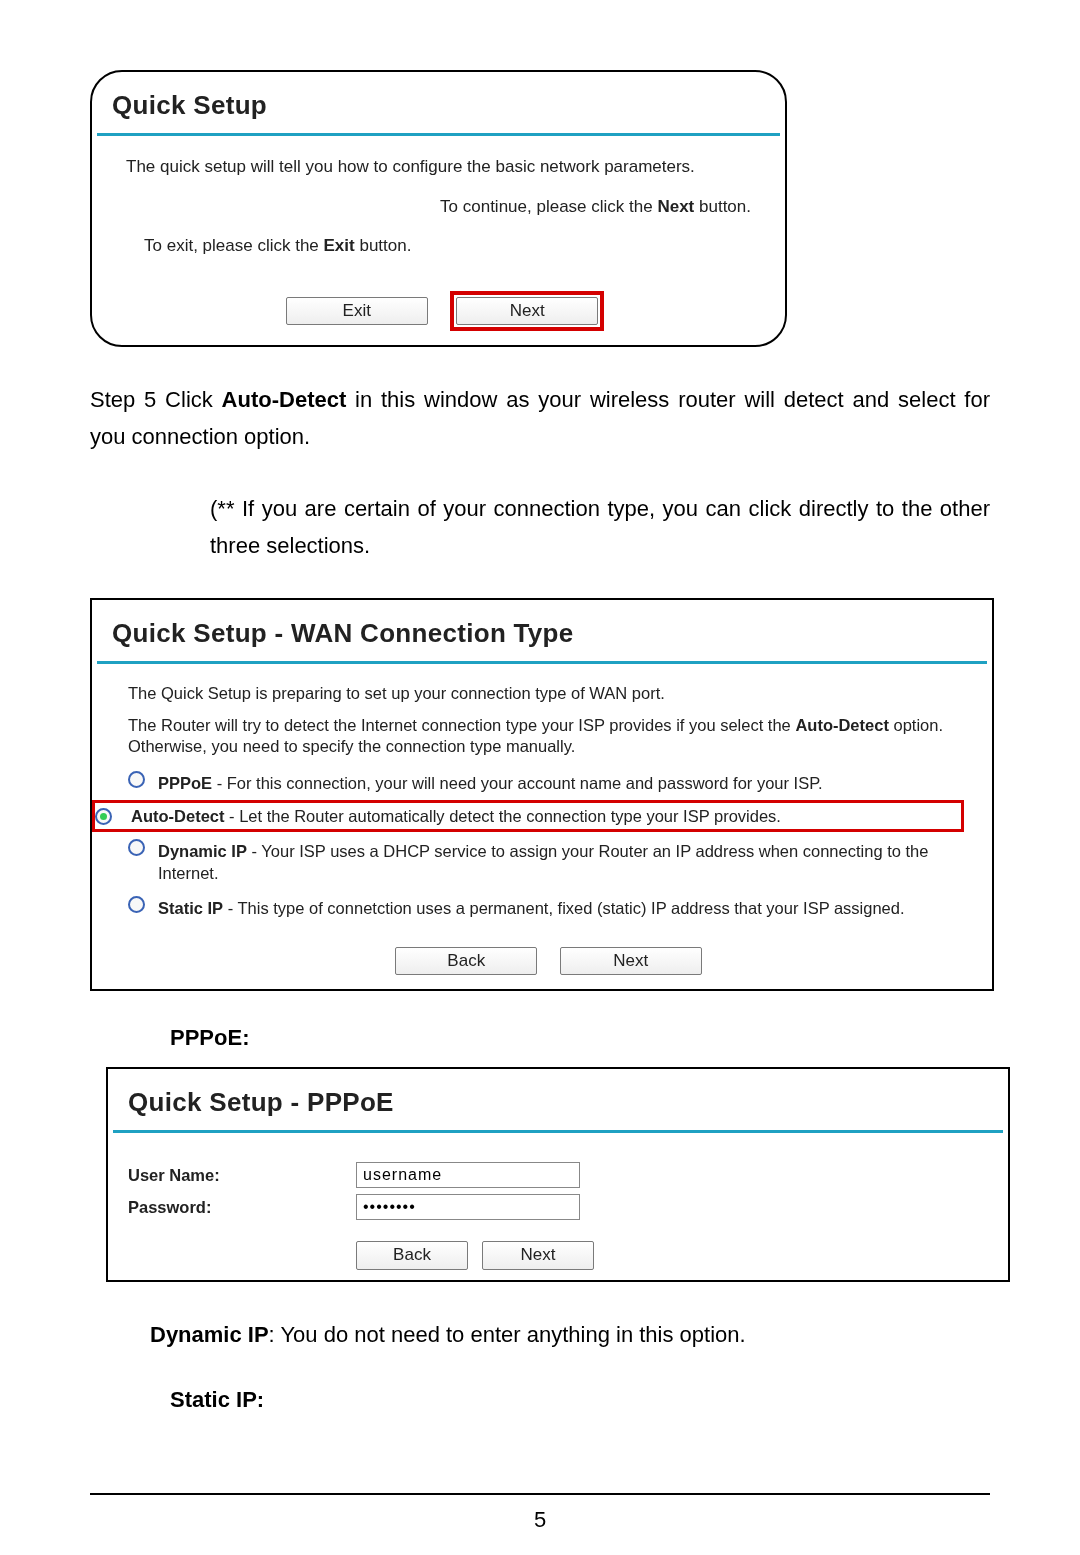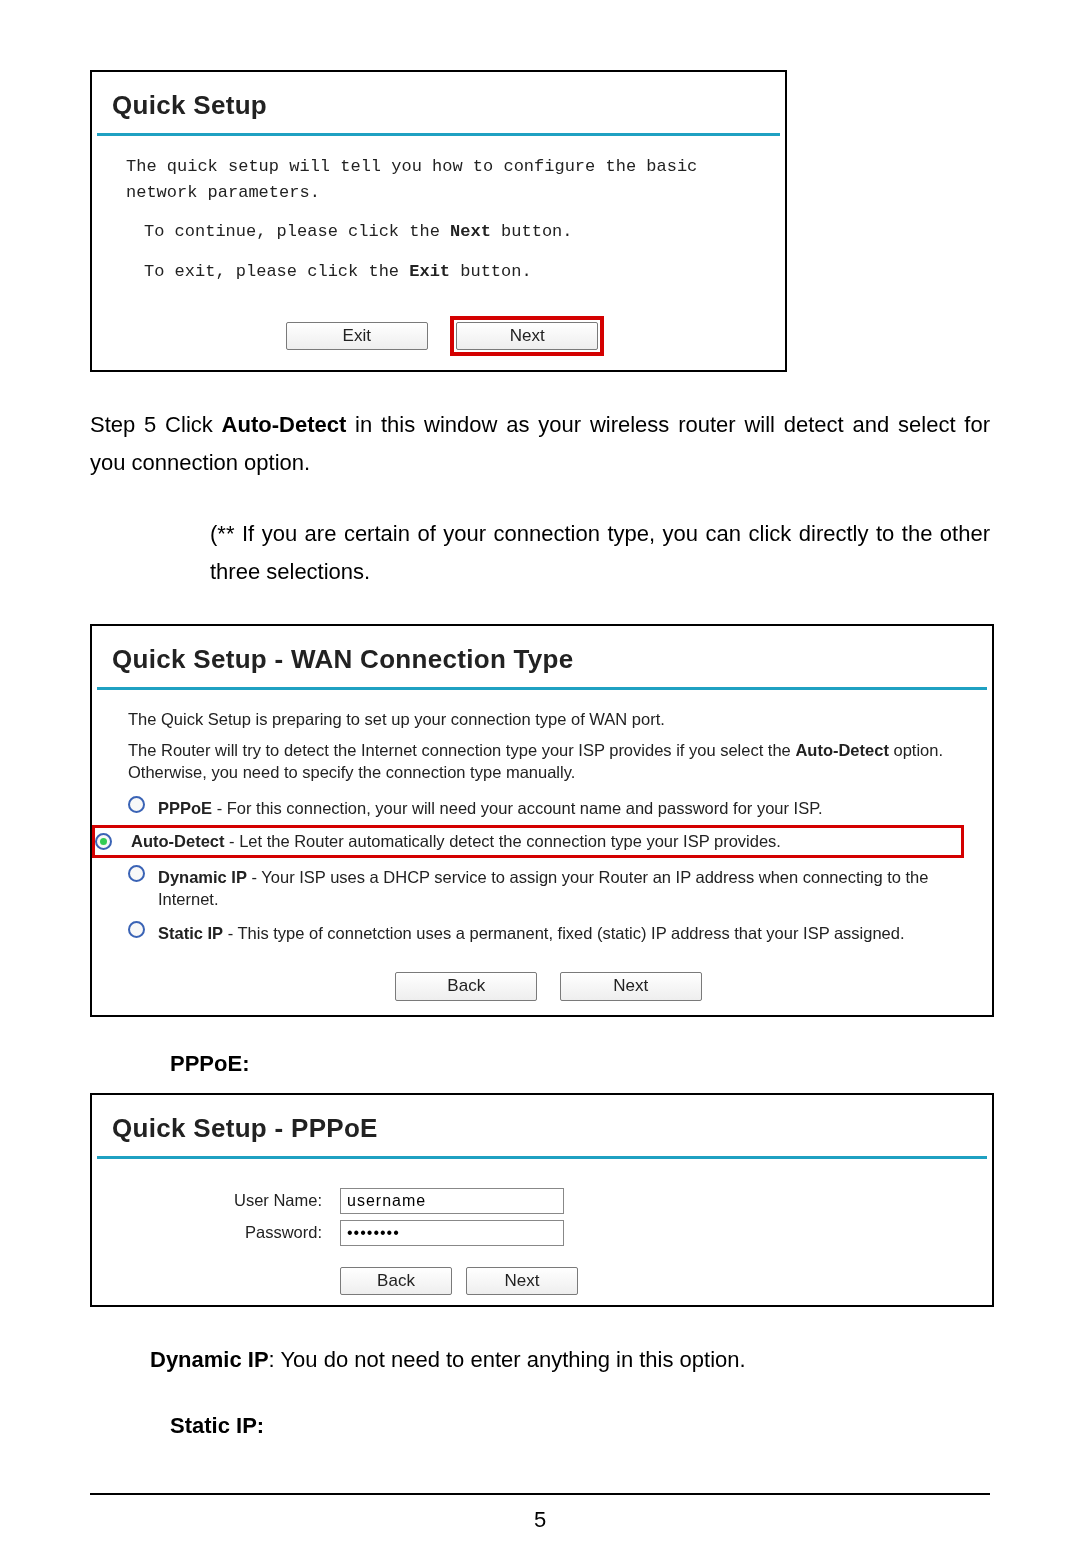--- a/index.html
+++ b/index.html
@@ -50,21 +50,21 @@
     background: #1fa1c2;
     margin: 0 5px 18px 5px;
   }
 
   
   .qsetup-body {
     font-size: 17px;
     padding: 0 34px 14px 34px;
     line-height: 1.5;
   }
-  .qsetup-body div { margin-bottom: 14px; font-family: Liberation Mono, monospace; }
+  .qsetup-body div { margin-bottom: 14px; }
   .btn-row {
     text-align: center;
     padding: 4px 0 14px 13px;
   }
   .ui-btn {
     display: inline-block;
     min-width: 120px;
     border: 1px solid #7a7a7a;
     background: linear-gradient(#fff,#eee);
     font-size: 17px;
@@ -125,22 +125,21 @@
   }
   .form-row {
     display: flex;
     align-items: center;
     gap: 18px;
     font-size: 16.5px;
     padding: 3px 0;
   }
   .form-label {
     width: 210px;
-    text-align: right;
-    font-weight: normal;
+    font-weight: bold;
   }
   .txt-input {
     font-family: Tahoma, Arial, sans-serif;
     font-size: 16px;
     width: 210px;
     height: 22px;
     border: 1px solid #888;
     padding: 1px 6px;
     box-sizing: content-box;
     letter-spacing: 1px;
@@ -169,26 +168,26 @@
     text-align: center;
     font-size: 22px;
   }
 </style>
 </head>
 <body>
 
 <div class="page">
 
   <div class="block">
-    <div class="ui-frame" style="width:77%;">
+    <div class="ui-frame" style="width:77%;border-radius:32px;">
       <div class="ui-title">Quick Setup</div>
       <hr class="ui-divider">
       <div class="qsetup-body">
         <div>The quick setup will tell you how to configure the basic network parameters.</div>
-        <div style="padding-left:18px;">
+        <div style="padding-left:18px;text-align:right;">
           <span>To continue, please click the </span><span class="bold">Next</span><span> button.</span>
         </div>
         <div style="padding-left:18px;">
           <span>To exit, please click the </span><span class="bold">Exit</span><span>  button.</span>
         </div>
       </div>
       <div class="btn-row">
         <span class="ui-btn">Exit</span>
         <span class="highlight-red" style="margin-left:18px;">
           <span class="ui-btn">Next</span>
@@ -245,21 +244,21 @@
       </div>
     </div>
   </div>
 
 
   <div class="indent-sub">
     <span>PPPoE</span><span>:</span>
   </div>
 
   <div class="block">
-    <div class="ui-frame" style="width:100%;">
+    <div class="ui-frame" style="width:100%;margin-left:16px;">
       <div class="ui-title">Quick Setup - PPPoE</div>
       <hr class="ui-divider">
       <div class="frame3-body">
         <div class="form-row">
           <div class="form-label">User Name:</div>
           <input type="text" class="txt-input" value="username" style="">
         </div>
         <div class="form-row">
           <div class="form-label">Password:</div>
           <input type="text" class="txt-input" value="••••••••" style="">

